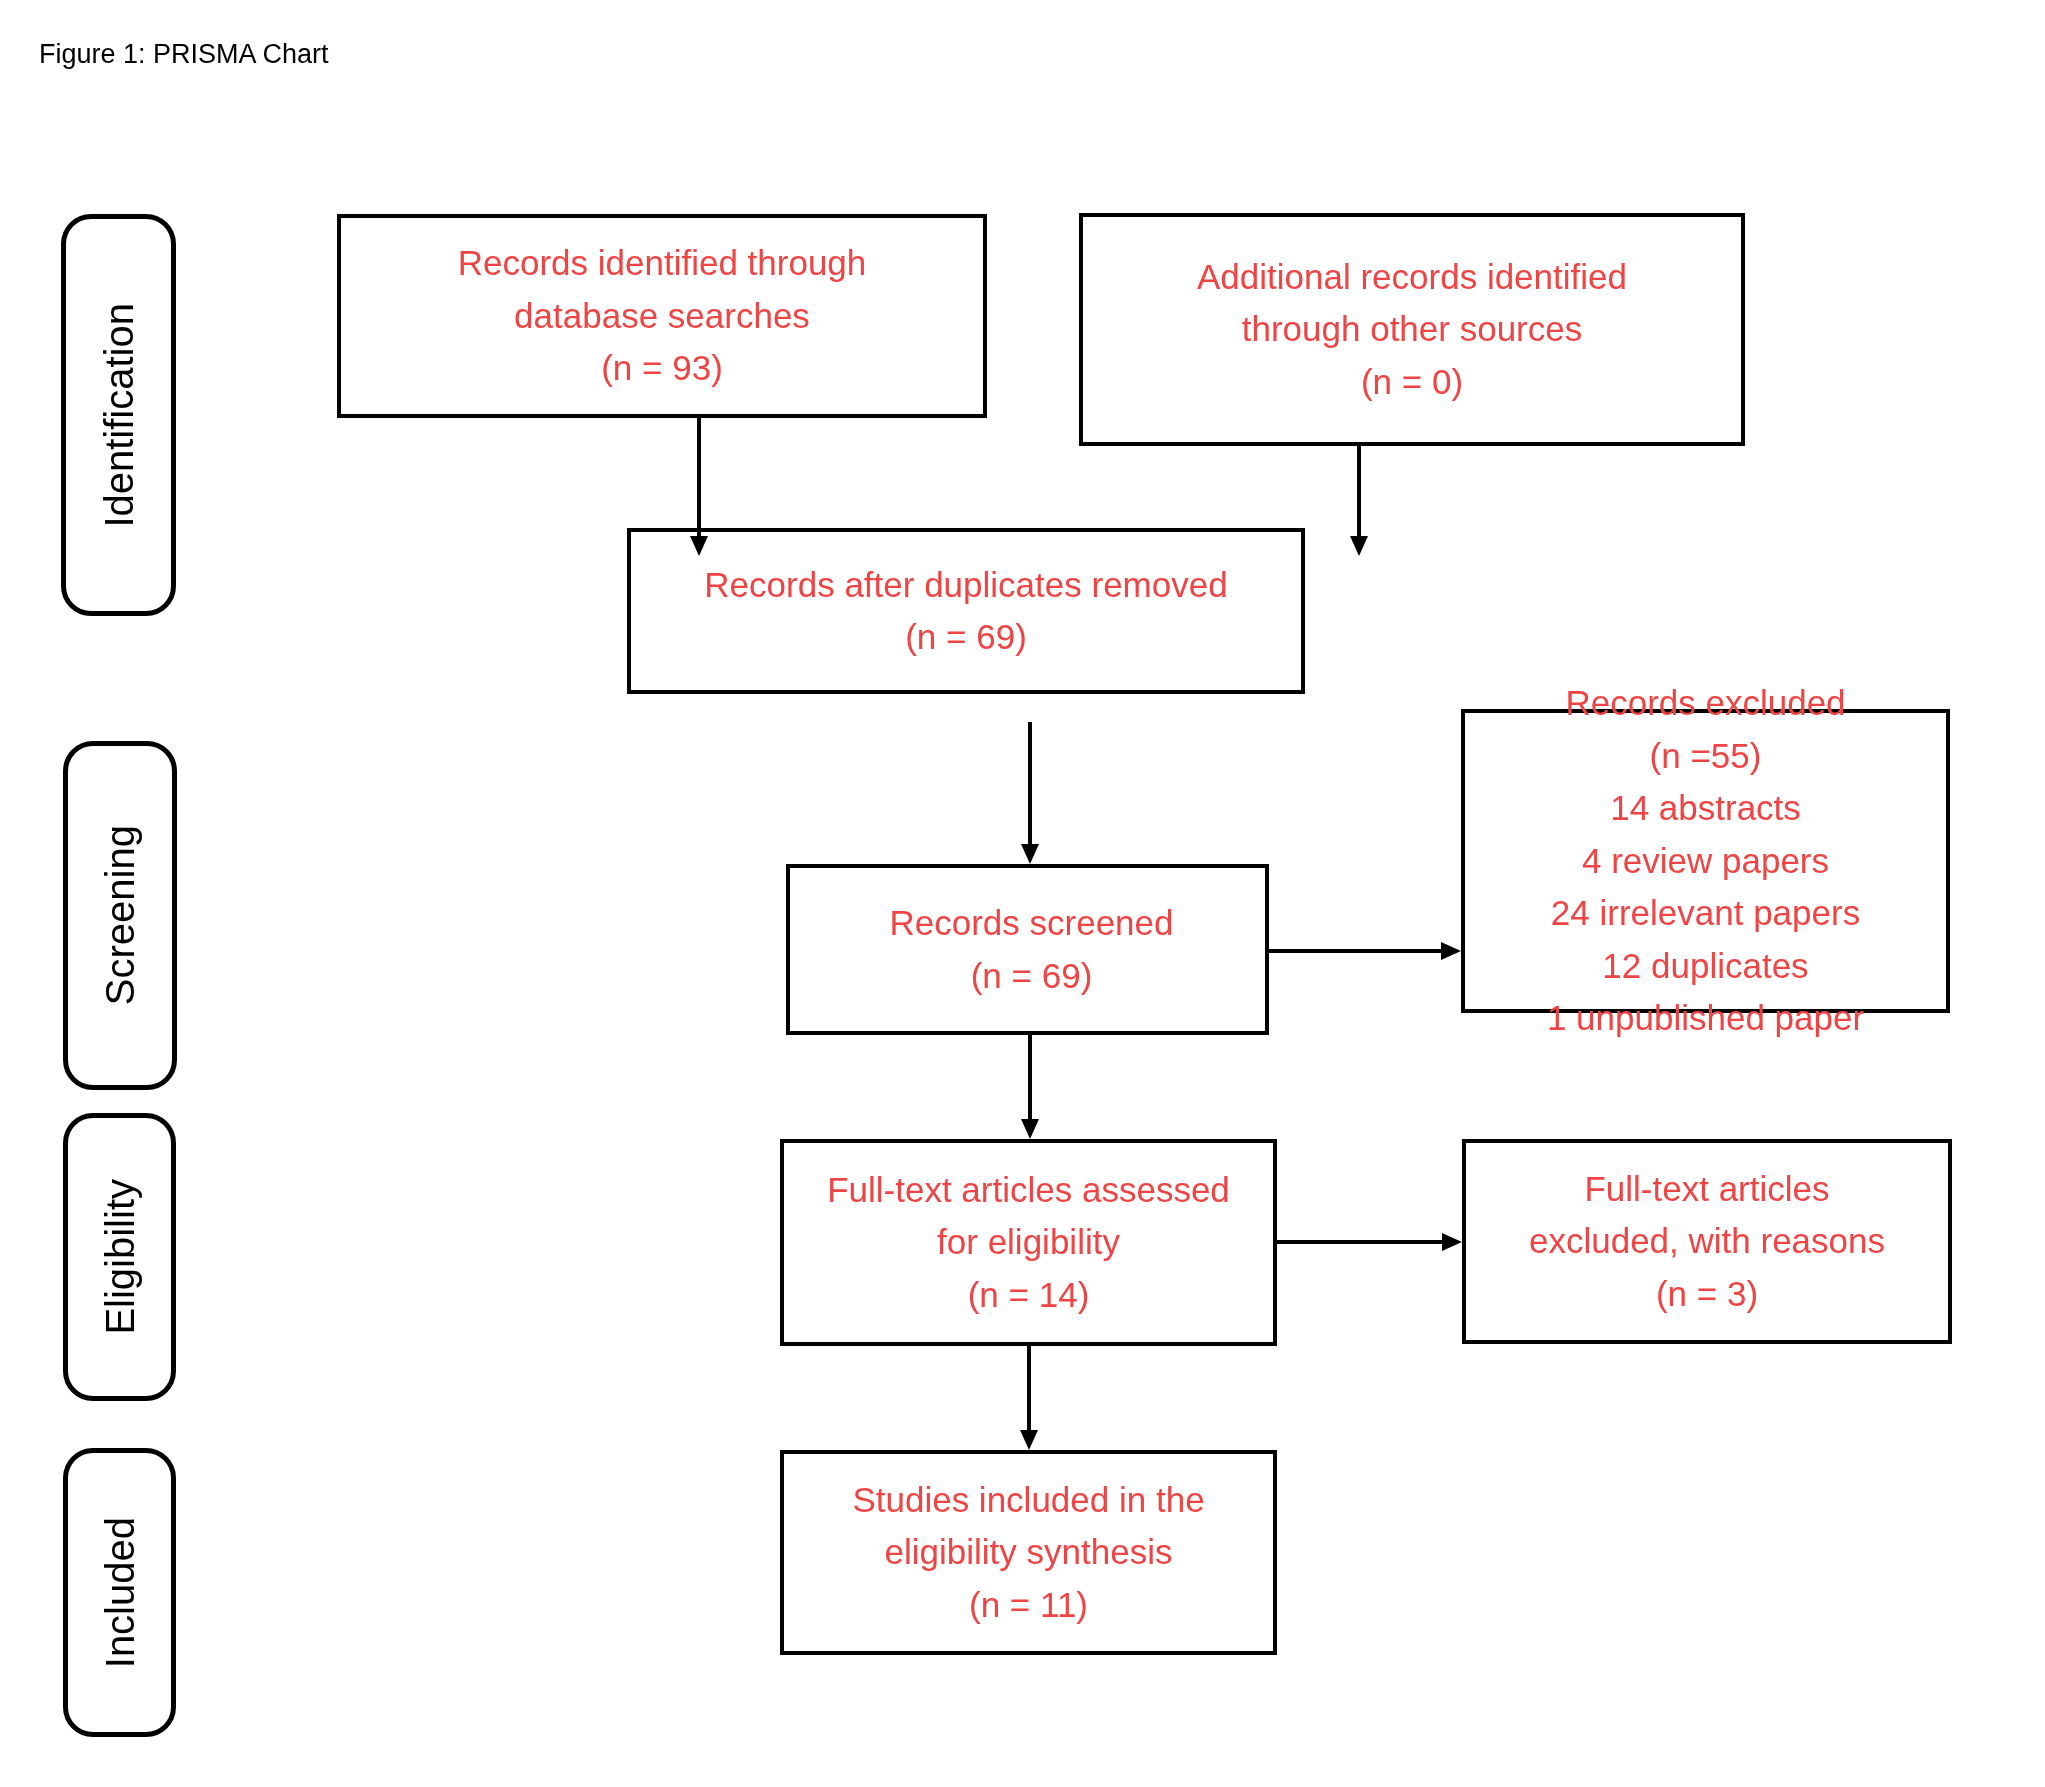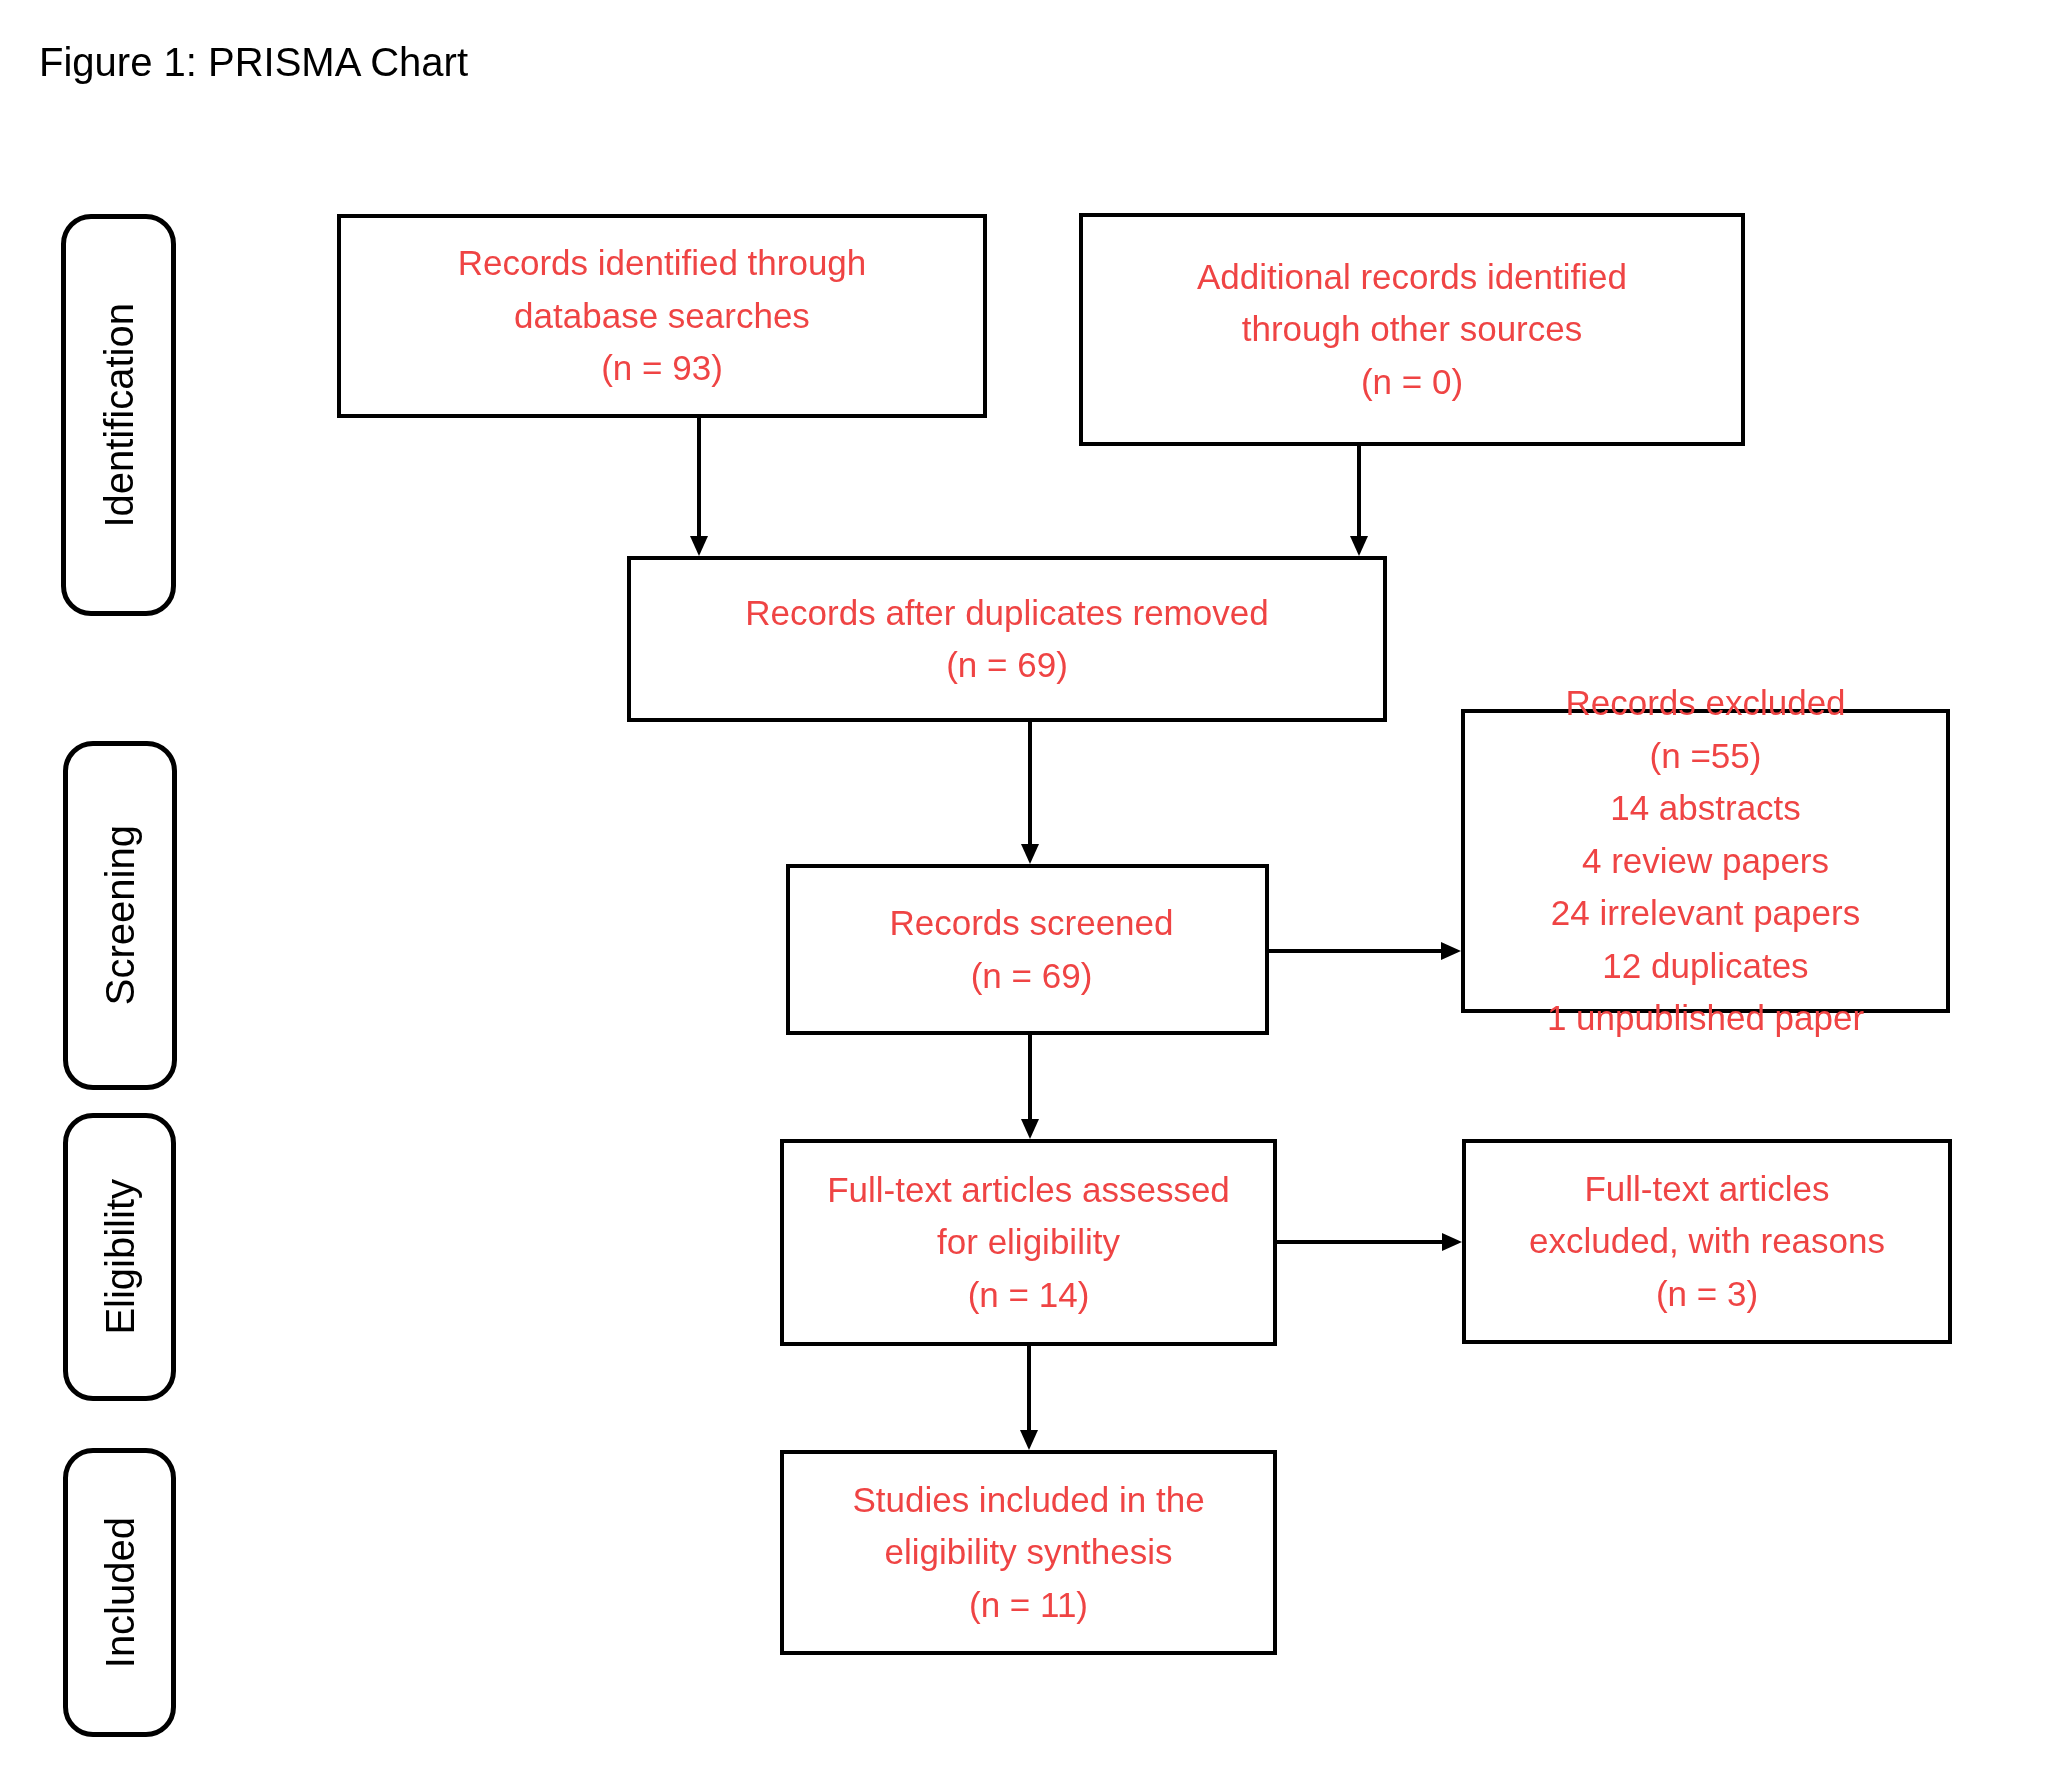--- a/index.html
+++ b/index.html
@@ -13,21 +13,21 @@
     height: 1788px;
     background: #ffffff;
     font-family: "Liberation Sans", sans-serif;
     color: #000000;
     overflow: hidden;
   }
   .fig-title {
     position: absolute;
     left: 39px;
     top: 38px;
-    font-size: 40px;
+    font-size: 27px;
     line-height: 1.2;
     color: #000000;
     white-space: nowrap;
   }
   .stage {
     position: absolute;
     border: 5px solid #000000;
     border-radius: 30px;
     background: #ffffff;
     display: flex;
@@ -108,21 +108,21 @@
     <div class="line">database searches</div>
     <div class="line">(n = 93)</div>
   </div>
 
   <div class="node" style="left:1079px; top:213px; width:666px; height:233px;">
     <div class="line">Additional records identified</div>
     <div class="line">through other sources</div>
     <div class="line">(n = 0)</div>
   </div>
 
-  <div class="node" style="left:627px; top:556px; width:760px; height:166px;">
+  <div class="node" style="left:627px; top:528px; width:678px; height:166px;">
     <div class="line">Records after duplicates removed</div>
     <div class="line">(n = 69)</div>
   </div>
 
   <div class="node" style="left:786px; top:864px; width:483px; height:171px;padding-left:8px;">
     <div class="line">Records screened</div>
     <div class="line">(n = 69)</div>
   </div>
 
   <div class="node" style="left:1461px; top:709px; width:489px; height:304px;">

